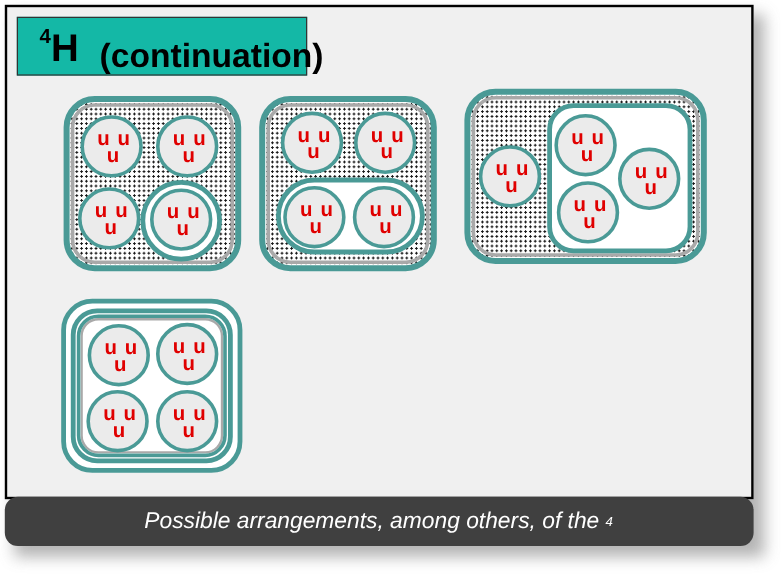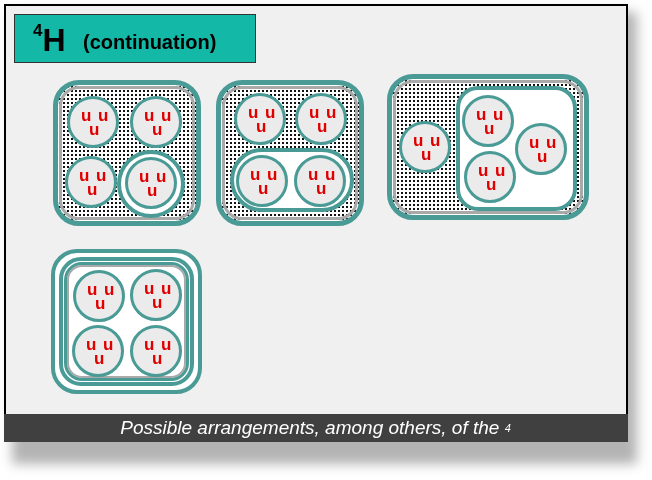--- a/index.html
+++ b/index.html
@@ -1,24 +1,24 @@
 <!DOCTYPE html>
 <html><head>
 <meta charset="utf-8">
 <style>
   html,body{margin:0;padding:0;}
   body{width:652px;height:480px;background:#ffffff;position:relative;overflow:hidden;font-family:"Liberation Sans",sans-serif;}
   .shadow{position:absolute;left:12px;top:12px;width:625px;height:452px;background:#9a9a9a;filter:blur(6px);opacity:0.75;}
   .slide{position:absolute;left:4px;top:4px;width:620px;height:408px;background:#f0f0f0;border:2px solid #000;}
-  .caption{position:absolute;left:4px;top:414px;width:624px;height:28px;background:#404040;color:#fff;font-style:italic;font-size:19px;display:flex;align-items:center;justify-content:center;}
+  .caption{position:absolute;left:4px;top:414px;width:624px;height:41px;background:#404040;color:#fff;font-style:italic;font-size:19px;display:flex;align-items:center;justify-content:center;border-radius:11px;}
   .caption sup{font-size:11px;vertical-align:7px;margin-right:1px;}
   .title{position:absolute;left:14px;top:14px;width:240px;height:47px;background:#14b8a6;border:1px solid #333;}
   .title .big{position:absolute;left:18px;top:6px;font-size:32px;font-weight:bold;color:#000;}
   .title .big sup{font-size:17px;vertical-align:15px;}
-  .title .small{position:absolute;left:68px;top:16px;font-size:20px;font-weight:bold;color:#000;}
+  .title .small{position:absolute;left:68px;top:16px;font-size:28px;font-weight:bold;color:#000;}
   .box{position:absolute;border:5px solid #4a9a96;border-radius:26px;box-sizing:border-box;
        background-color:#ffffff;
        background-image:radial-gradient(#111 0.8px, transparent 1px);
        background-size:4px 4px;}
   .box::after{content:"";position:absolute;left:1px;top:1px;right:1px;bottom:1px;border:3px solid #a9a9a9;border-radius:20px;pointer-events:none;}
   .inner-white{position:absolute;background:#fff;border:4px solid #4a9a96;box-sizing:border-box;}
   .circle{position:absolute;width:52px;height:52px;border-radius:50%;border:3px solid #4a9a96;background:#ebebeb;box-sizing:border-box;}
   .circle .q{position:absolute;color:#e00000;font-weight:bold;font-size:17px;line-height:17px;}
   .circle .q1{left:11px;top:8px;}
   .circle .q2{left:28px;top:8px;}

